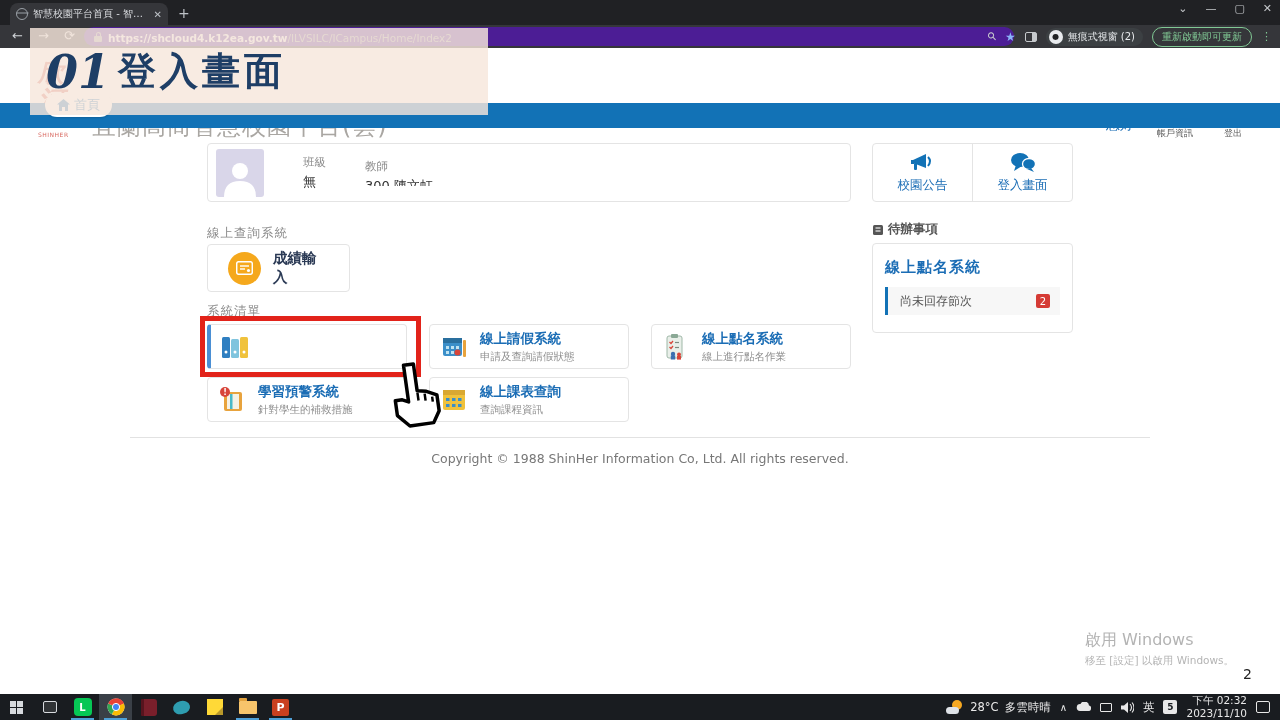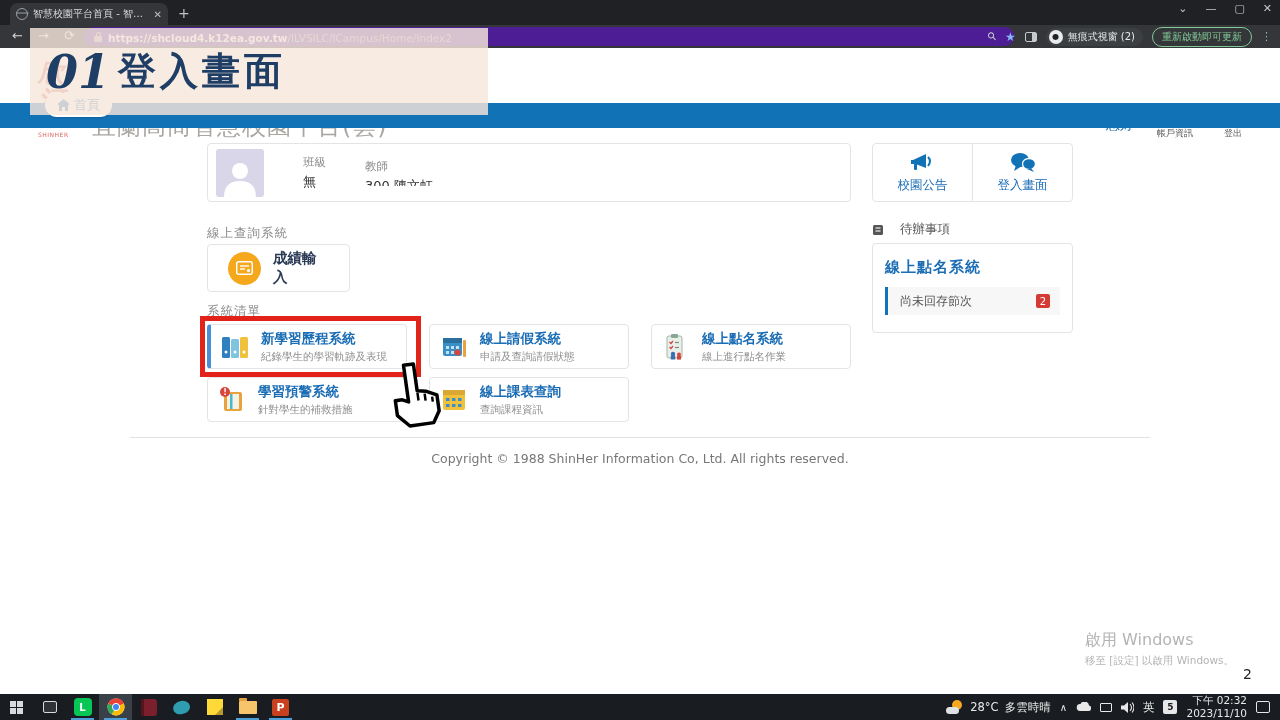--- a/index.html
+++ b/index.html
@@ -69,21 +69,21 @@
   .grade-card { left:207px; top:244px; width:143px; height:48px; display:flex; align-items:center; gap:12px; padding:0 20px; }
   .orange-circle { width:33px; height:33px; border-radius:50%; background:#f5a81c; display:flex; align-items:center; justify-content:center; flex:none; }
   .grade-label { font-size:14.5px; font-weight:bold; color:#2b3a55; }
 
   .sys-card { display:flex; align-items:center; gap:10px; padding:0 8px; width:200px; height:45px; position:absolute; }
   .sys-card.accent { border-left:4px solid #4a8fd4; }
   .sys-icon { width:32px; height:32px; flex:none; display:flex; align-items:center; justify-content:center; }
   .sys-title { font-size:13.5px; font-weight:bold; color:#1b6db5; white-space:nowrap; }
   .sys-sub { font-size:10.5px; color:#8f8f8f; white-space:nowrap; margin-top:2px; }
 
-  .todo-label { position:absolute; left:872px; top:221px; font-size:12.5px; color:#555; display:flex; align-items:center; gap:16px; }
+  .todo-label { position:absolute; left:872px; top:221px; font-size:12.5px; color:#555; display:flex; align-items:center; gap:4px;font-weight:bold; }
   .todo-card { left:872px; top:243px; width:201px; height:90px; padding:14px 12px 10px; }
   .todo-sys { color:#1b6db5; font-size:15px; font-weight:bold; letter-spacing:1px; }
   .todo-item { margin-top:10px; background:#f7f7f7; border-left:3px solid #1272b6; height:28px;
     display:flex; align-items:center; justify-content:space-between; padding:0 10px 0 12px; }
   .todo-item .txt { font-size:12px; color:#555; }
   .badge { background:#d53b35; color:#fff; font-size:10px; min-width:14px; height:14px; border-radius:2px;
     display:flex; align-items:center; justify-content:center; padding:0 3px; }
 
   .footer-divider { position:absolute; left:130px; top:437px; width:1020px; height:1px; background:#e2e2e2; }
   .copyright { position:absolute; left:0; top:451px; width:1280px; text-align:center; font-size:12.5px; color:#777; }
@@ -267,24 +267,20 @@
   <span class="sys-icon">
     <svg width="28" height="24" viewBox="0 0 28 24">
       <rect x="1" y="2" width="8" height="21" rx="1.5" fill="#2f7fc1"></rect>
       <rect x="10" y="4" width="8" height="19" rx="1.5" fill="#7fc4de"></rect>
       <rect x="19" y="2" width="8" height="21" rx="1.5" fill="#f0c23c"></rect>
       <circle cx="5" cy="17" r="1.5" fill="#fff"></circle>
         <circle cx="14" cy="17" r="1.5" fill="#fff"></circle>
         <circle cx="23" cy="17" r="1.5" fill="#fff"></circle>
     </svg>
   </span>
-  <div>
-    <div class="sys-title">新學習歷程系統</div>
-    <div class="sys-sub">紀錄學生的學習軌跡及表現</div>
-  </div>
 </div>
 
 <div class="card sys-card" style="left:429px; top:324px;">
   <span class="sys-icon">
     <svg width="26" height="26" viewBox="0 0 26 26">
       <rect x="2" y="4" width="19" height="18" rx="2" fill="#3b8fc9"></rect>
       <rect x="2" y="4" width="19" height="5" fill="#2a6f9e"></rect>
       <g fill="#bfe3f2">
           <rect x="5" y="12" width="3" height="3"></rect>
           <rect x="10" y="12" width="3" height="3"></rect>

